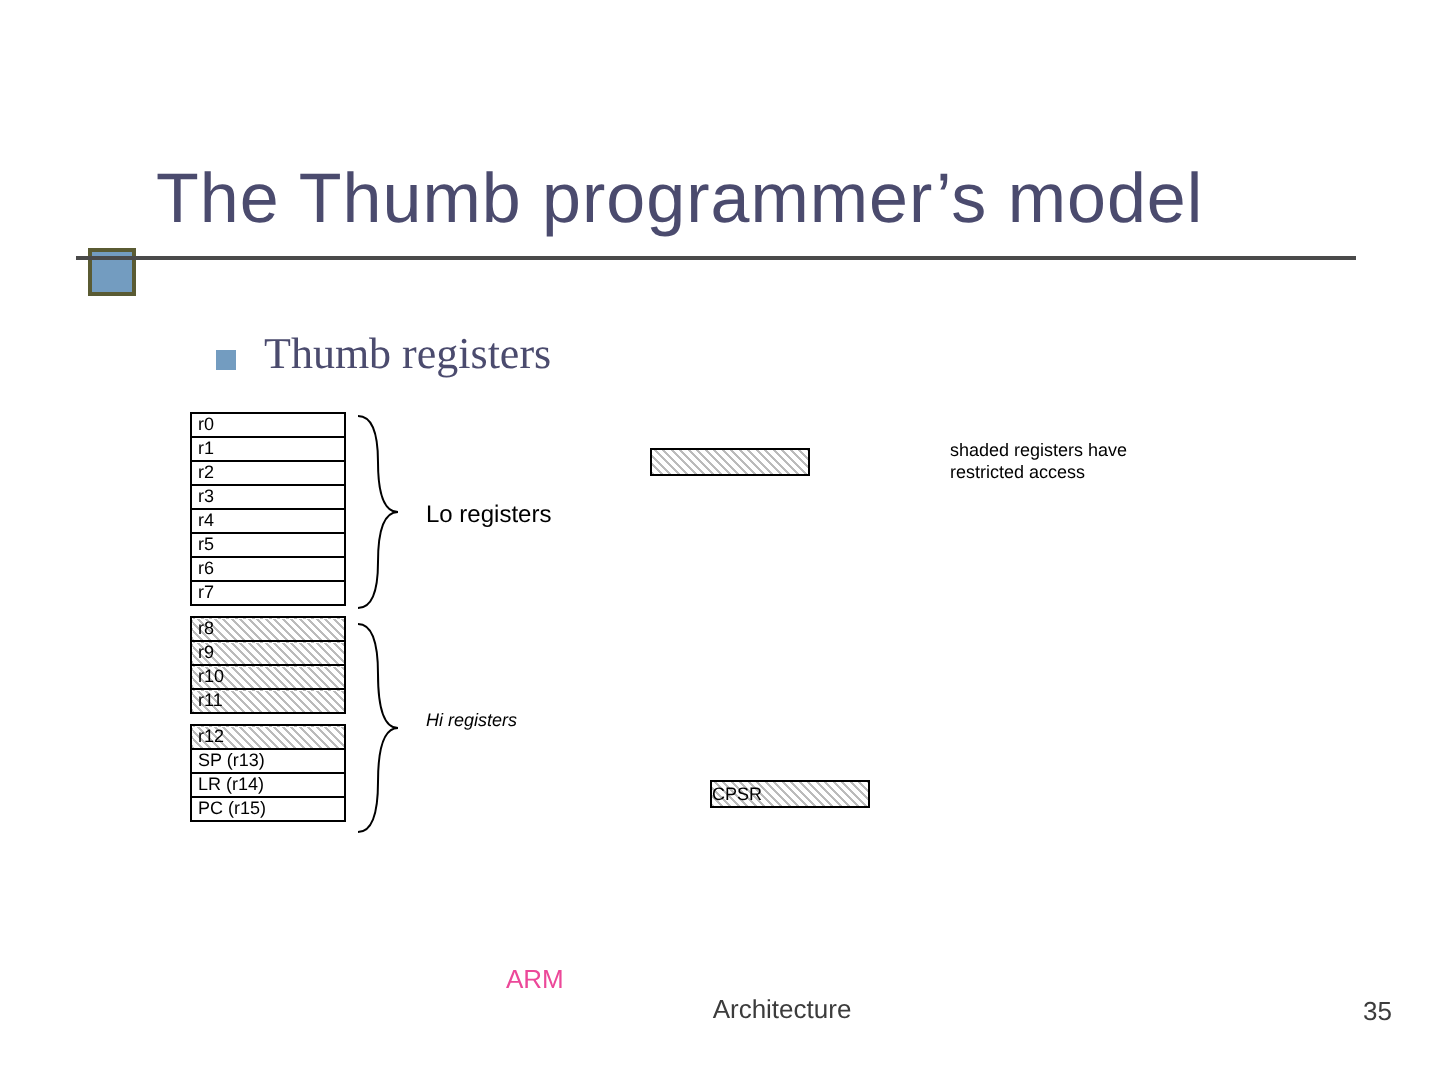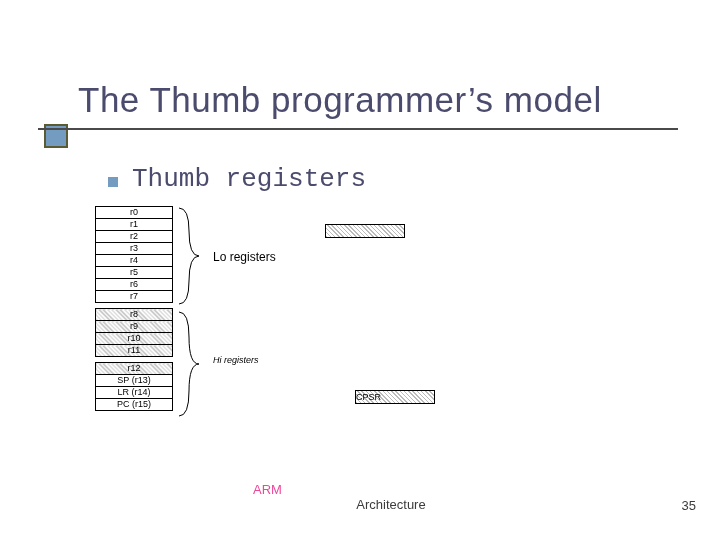--- a/index.html
+++ b/index.html
@@ -55,23 +55,23 @@
     align-items: center;
   }
   .bullet-square {
     width: 10px;
     height: 10px;
     background: #739cc0;
     margin-right: 14px;
     margin-top: 6px;
   }
   .bullet-text {
-    font-size: 26px;
+    font-size: 22px;
     color: #4b4b6e;
-    font-family: Liberation Mono, monospace;
+    font-family: Liberation Serif, serif;
   }
 
   
   .diagram {
     position: absolute;
     left: 95px;
     top: 206px;
     width: 540px;
     height: 250px;
   }
@@ -82,21 +82,21 @@
     width: 78px;
     border-collapse: collapse;
     font-family: Arial, sans-serif;
   }
   .reg-table td {
     border: 1px solid #000;
     font-size: 9px;
     padding: 0 3px;
     height: 11px;
     line-height: 11px;
-    text-align: center;
+    text-align: left;
     background: #fff;
   }
   .reg-table td.spacer {
     border: none;
     height: 5px;
     padding: 0;
   }
   .reg-table td.shaded {
     background-image: repeating-linear-gradient(45deg, #bbb 0, #bbb 1px, #fff 1px, #fff 3px);
   }
@@ -245,20 +245,24 @@
     <path d="M2 2 Q12 2 12 25 Q12 50 22 50 Q12 50 12 75 Q12 98 2 98" stroke="#000" fill="none" stroke-width="1"></path>
   </svg>
   <div class="brace-lo-label">Lo registers</div>
 
   <svg class="brace-svg" style="top:104px" width="32" height="108">
     <path d="M2 2 Q12 2 12 27 Q12 54 22 54 Q12 54 12 81 Q12 106 2 106" stroke="#000" fill="none" stroke-width="1"></path>
   </svg>
   <div class="brace-hi-label">Hi registers</div>
 
   <div class="legend-box"></div>
+  <div class="legend-text">
+    <span>shaded registers have</span><br>
+    <span>restricted access</span>
+  </div>
 
   <div class="cpsr-box">CPSR</div>
 </div>
 
 <div class="footer-left">ARM</div>
 <div class="footer-center">
   <br>
   <span>Architecture</span>
 </div>
 <div class="footer-right">35</div>

